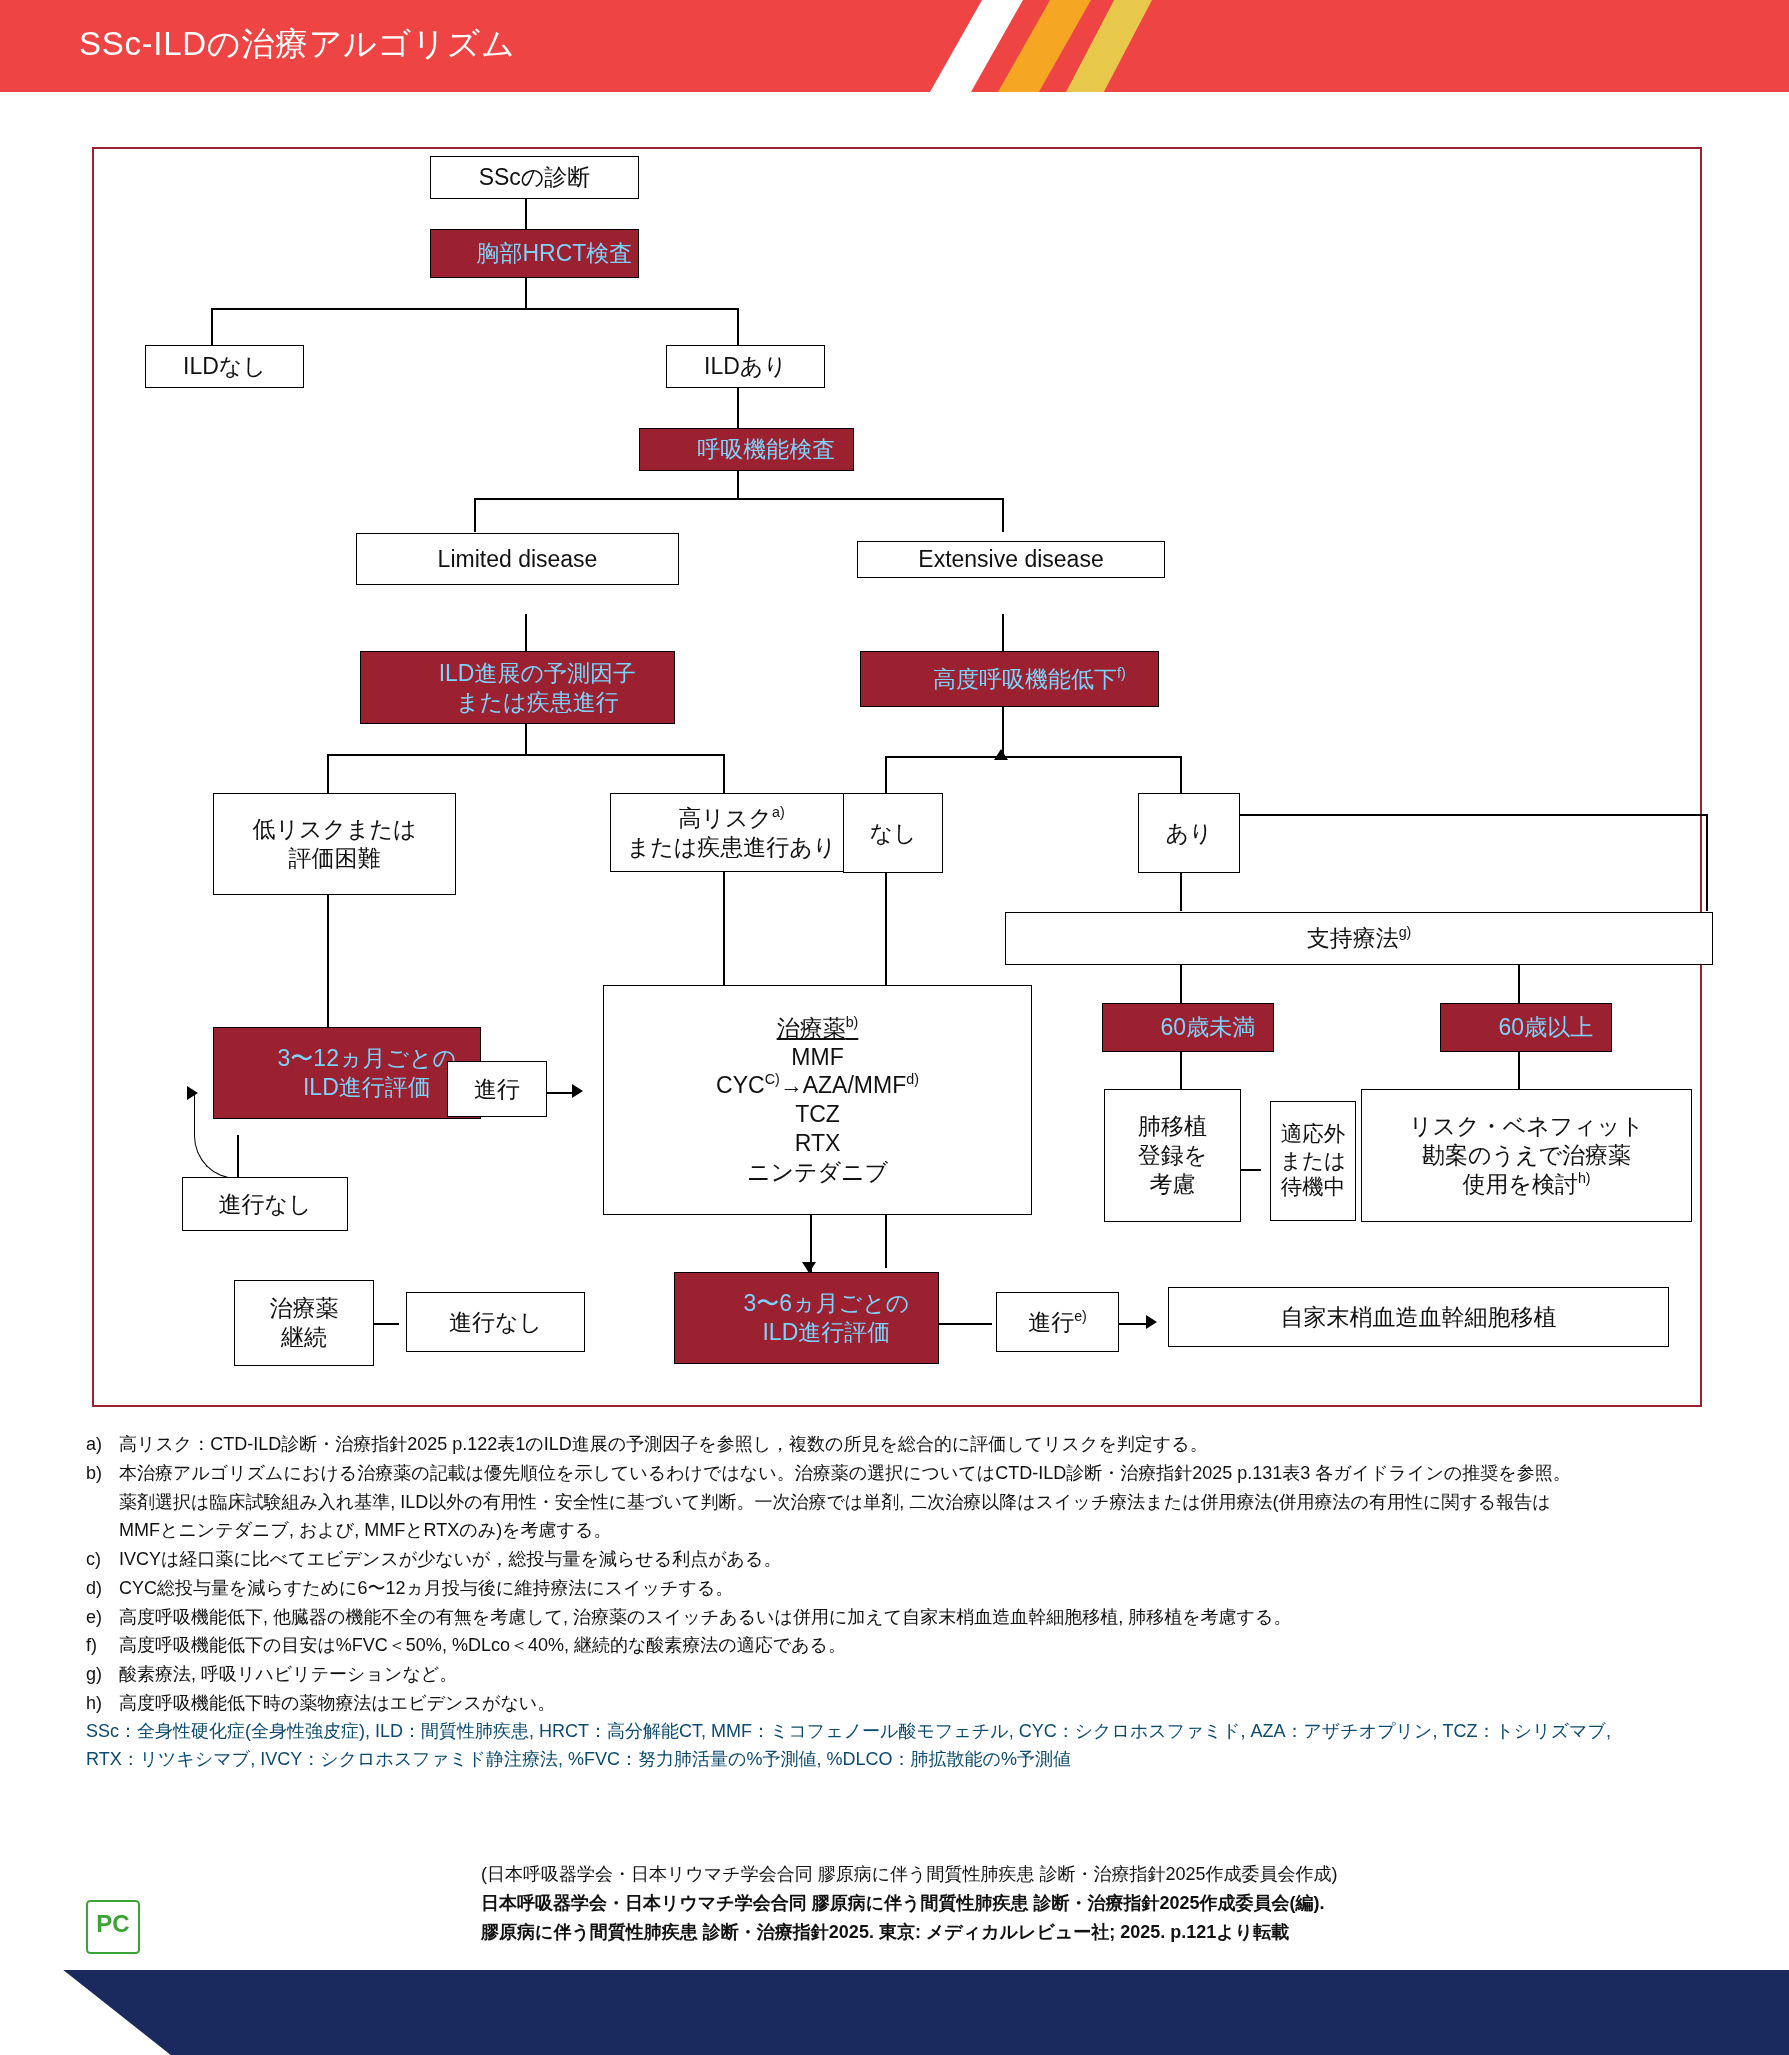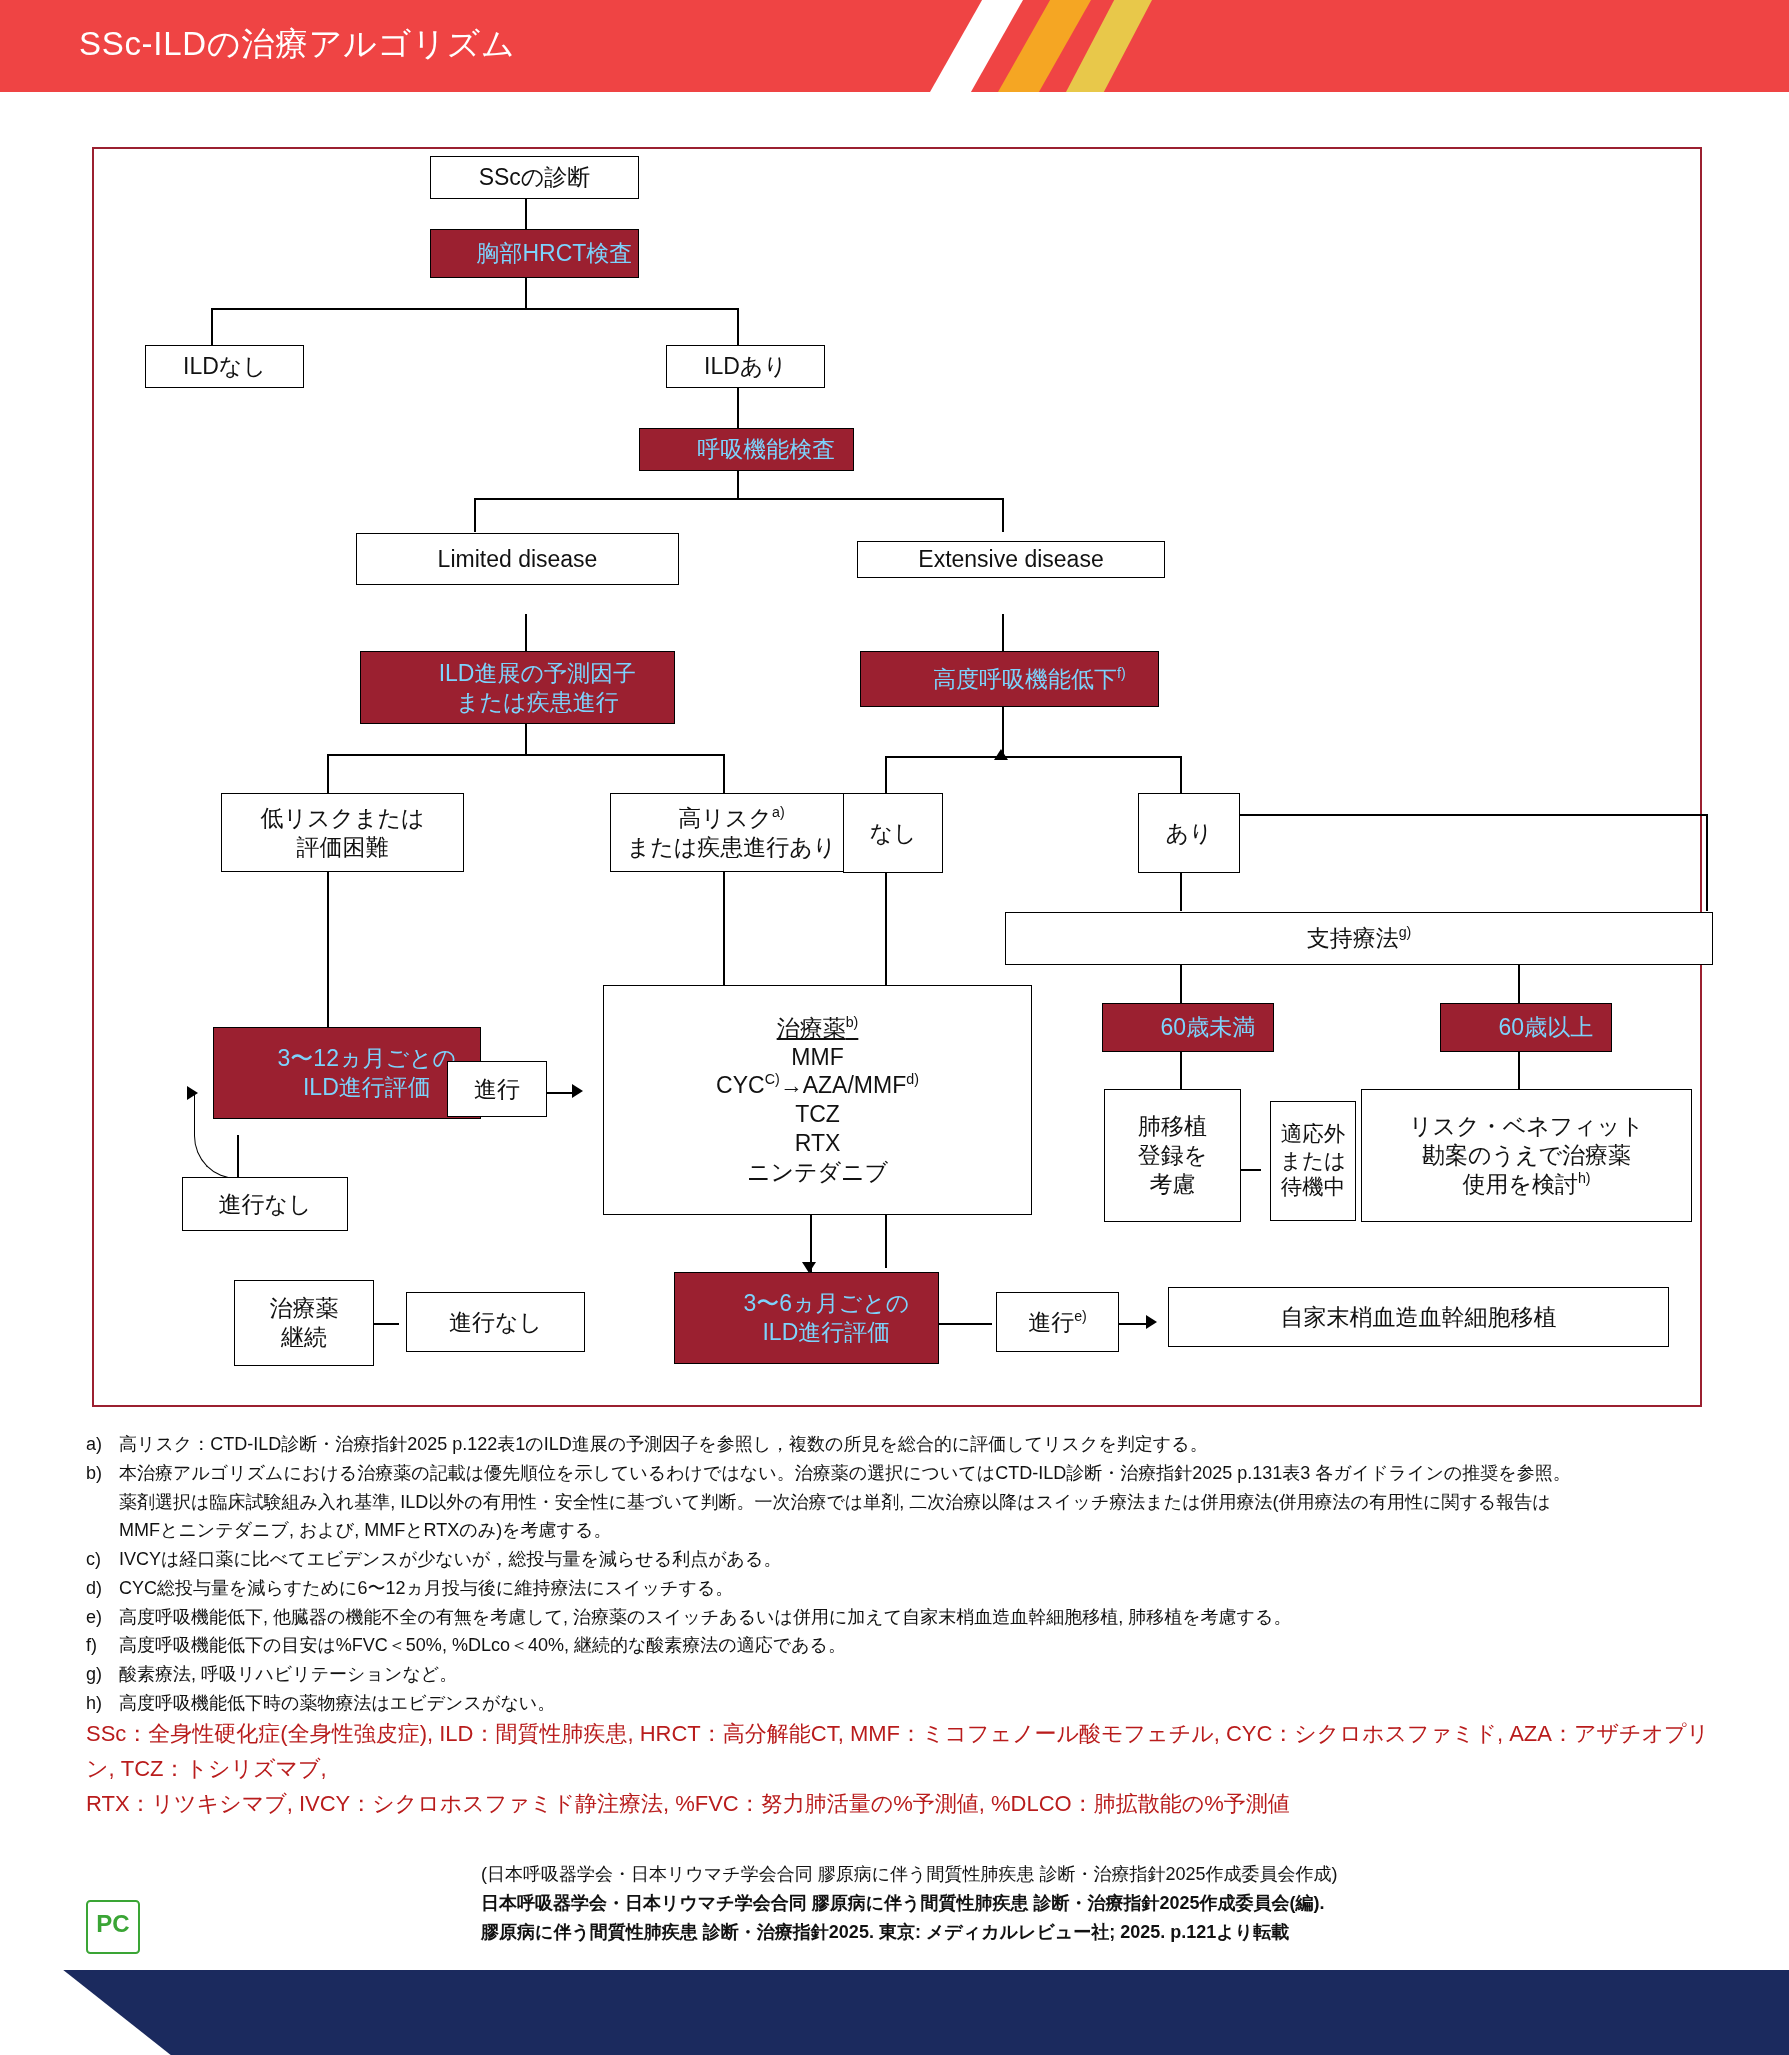--- a/index.html
+++ b/index.html
@@ -91,21 +91,21 @@
   
   .notes{
     position:absolute;left:86px;top:1431px;width:1639px;
     font-size:18px;line-height:1.52;color:#111;
   }
   .note-line{display:flex;margin-bottom:1.4px;}
   .note-key{width:33px;flex:none;}
   .note-txt{flex:1;}
   .abbrev{
     position:absolute;left:86px;top:1717px;width:1639px;
-    font-size:22px;line-height:1.58;color:#b91c1c;
+    font-size:18px;line-height:1.58;color:#0c4a6e;
   }
   .credit{
     position:absolute;right:93px;top:1860px;width:1216px;text-align:left;
     font-size:18px;line-height:1.6;color:#111;
   }
   .credit .b{font-weight:bold;}
 </style>
 </head>
 <body>
 
@@ -220,21 +220,21 @@
 
     <div class="box red" style="left:258px;top:502px;width:315px;height:73px;flex-direction:column;">
       <span class="ml">ILD進展の予測因子</span>
       <span class="ml">または疾患進行</span>
     </div>
 
     <div class="box red" style="left:758px;top:502px;width:299px;height:56px;">
       <span><span>高度呼吸機能低下</span><sup>f)</sup></span>
     </div>
 
-    <div class="box" style="left:119px;top:644px;width:243px;height:79px;flex-direction:column;">
+    <div class="box" style="left:111px;top:644px;width:243px;height:102px;flex-direction:column;">
       <span class="ml">低リスクまたは</span>
       <span class="ml">評価困難</span>
     </div>
 
     <div class="box" style="left:508px;top:644px;width:243px;height:79px;flex-direction:column;">
       <span class="ml"><span>高リスク</span><sup>a)</sup></span>
       <span class="ml">または疾患進行あり</span>
     </div>
 
     <div class="box" style="left:741px;top:644px;width:100px;height:80px;">

